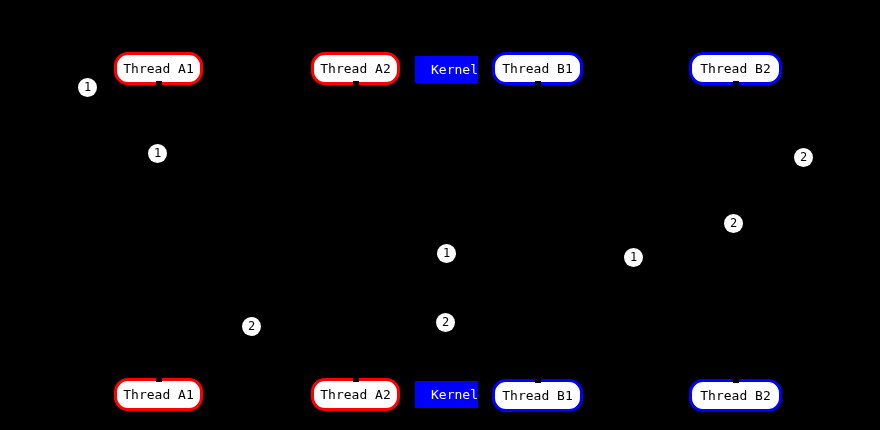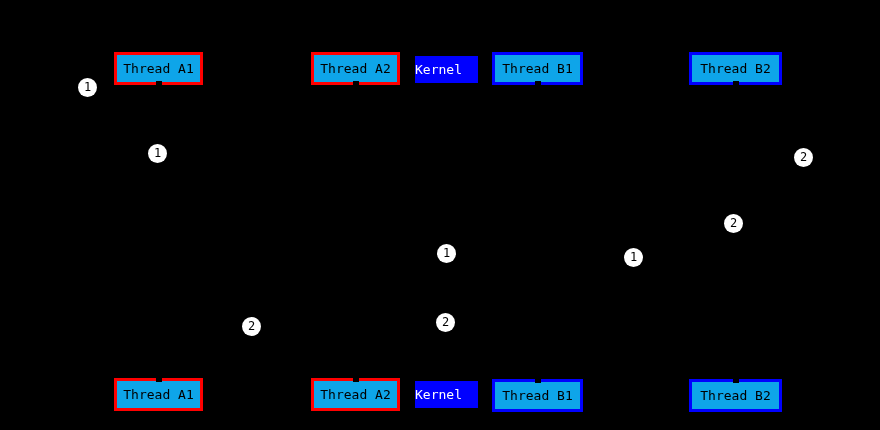--- a/index.html
+++ b/index.html
@@ -11,37 +11,38 @@
     position: relative;
     width: 880px;
     height: 430px;
     background: #000000;
     overflow: hidden;
     font-family: "DejaVu Sans Mono", "Liberation Mono", monospace;
   }
   .actor-box {
     position: absolute;
     box-sizing: border-box;
-    background: #0ea5e9;
+    background: #ffffff;
     display: flex;
     align-items: center;
     justify-content: center;
     font-size: 13px;
     color: #000000;
     white-space: nowrap;
+    border-radius: 14px;
   }
   .actor-red  { border: 3px solid #ff0000; }
   .actor-blue { border: 3px solid #0000ff; align-items: center; }
   .kernel-box {
     position: absolute;
     box-sizing: border-box;
     background: #0000ff;
     display: flex;
     align-items: center;
-    justify-content: flex-start;
+    justify-content: flex-end;
     font-size: 13px;
     color: #ffffff;
     white-space: nowrap;
   }
   
   .tick {
     position: absolute;
     left: 50%;
     margin-left: -3px;
     width: 6px;

